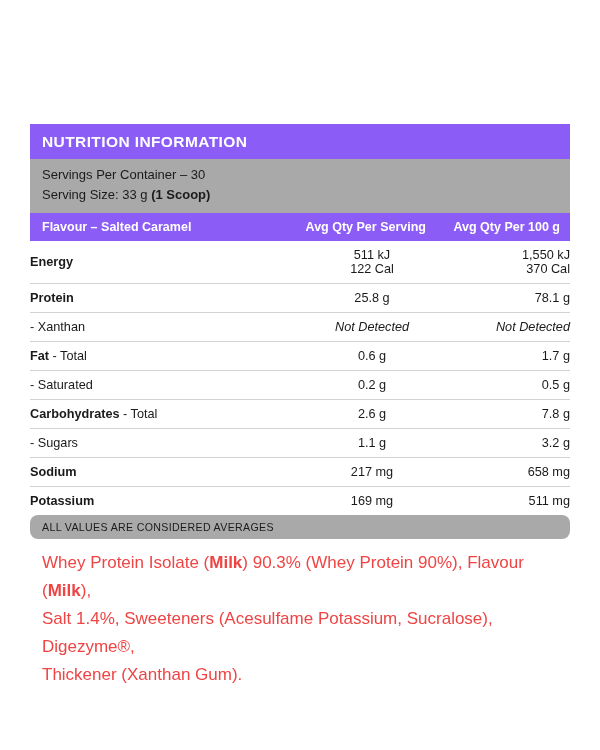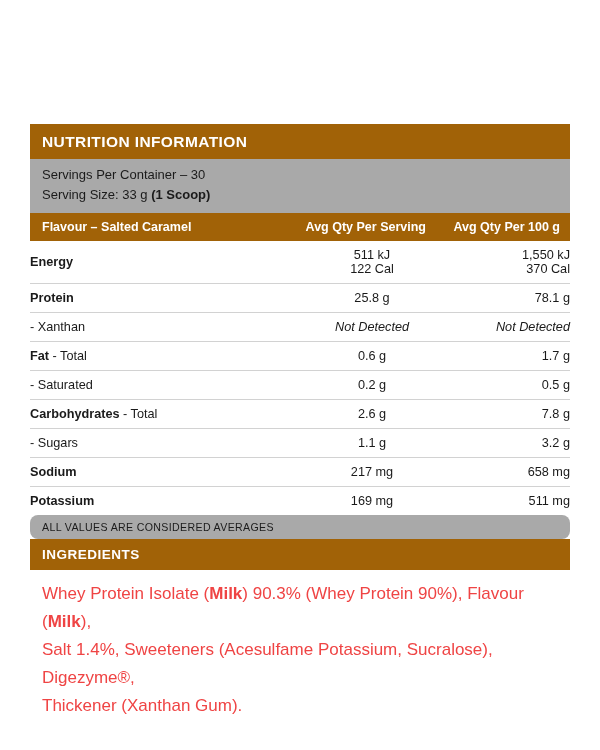--- a/index.html
+++ b/index.html
@@ -15,21 +15,21 @@
     position: relative;
     overflow: hidden;
   }
   #panel {
     position: absolute;
     left: 30px;
     top: 124px;
     width: 540px;
   }
   .band-black {
-    background: #a16207;
+    background: #8b5cf6;
     color: #ffffff;
   }
   .band-grey {
     background: #a9a9a9;
     color: #1b1b1b;
   }
   .title-bar {
     font-size: 15.5px;
     font-weight: bold;
     letter-spacing: 0.4px;
@@ -189,21 +189,20 @@
       <tr>
         <td class="label bold">Potassium</td>
         <td class="v1">169 mg</td>
         <td class="v2">511 mg</td>
       </tr>
     </tbody>
   </table>
 
   <div class="band-grey averages-bar">ALL VALUES ARE CONSIDERED AVERAGES</div>
 
-  <div class="band-black ingredients-bar">INGREDIENTS</div>
 
   <div class="ingredients-body">
     <span>Whey Protein Isolate (</span><span class="bold">Milk</span><span>) 90.3% (Whey Protein 90%), Flavour (</span><span class="bold">Milk</span><span>),</span><span style="white-space: pre-line;">
 Salt 1.4%, Sweeteners (Acesulfame Potassium, Sucralose), Digezyme®,
 Thickener (Xanthan Gum).</span>
   </div>
 
 </div>
 
 </body></html>

